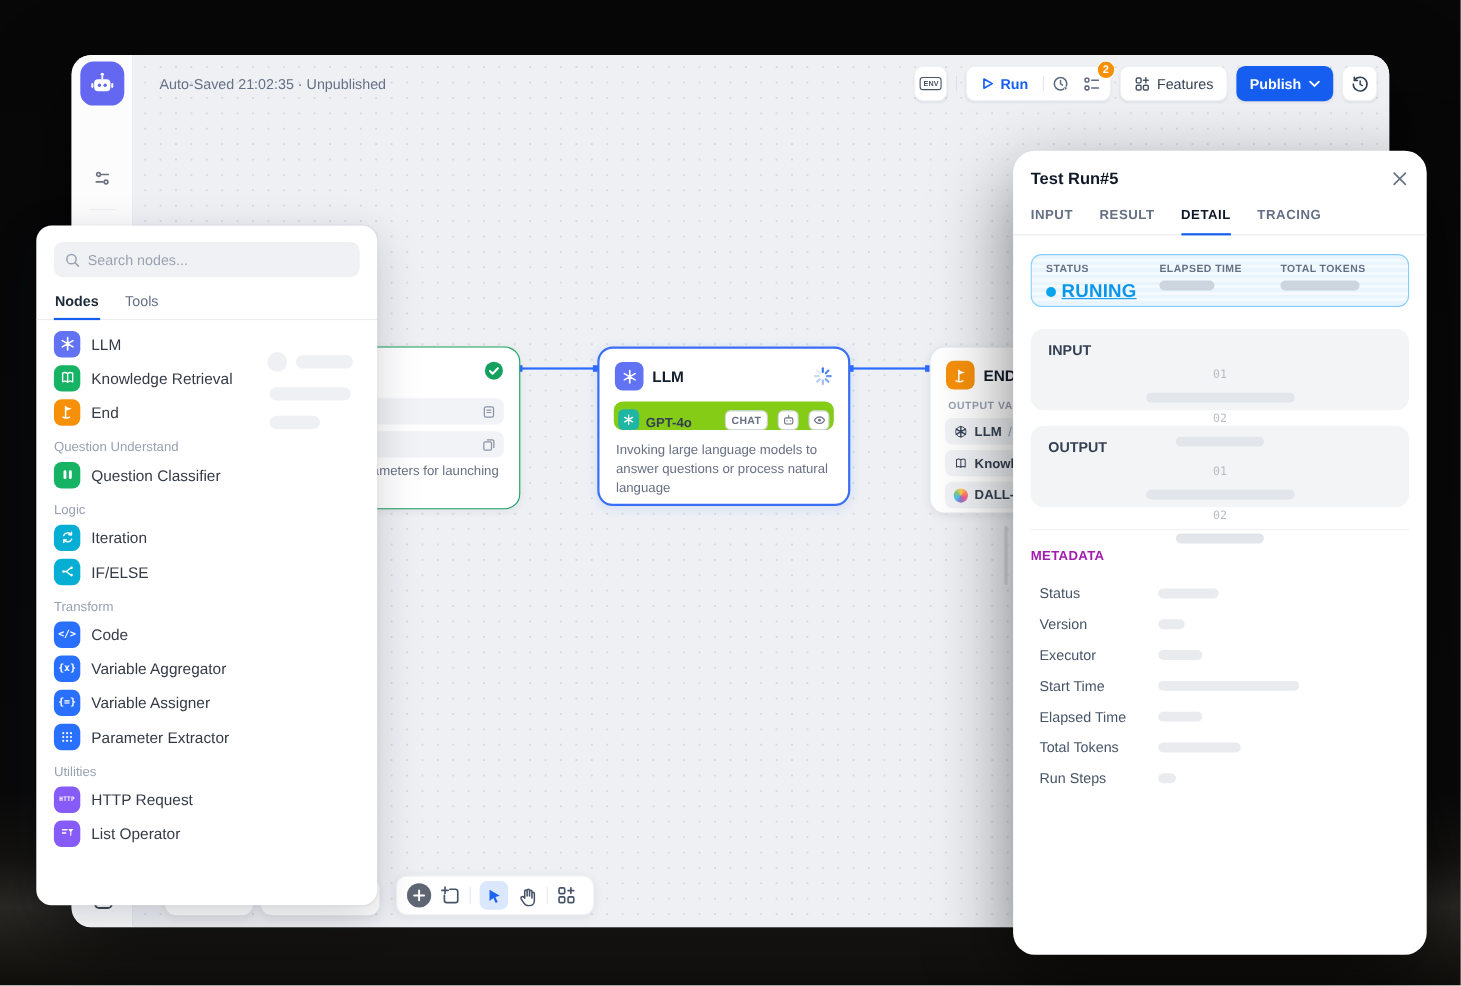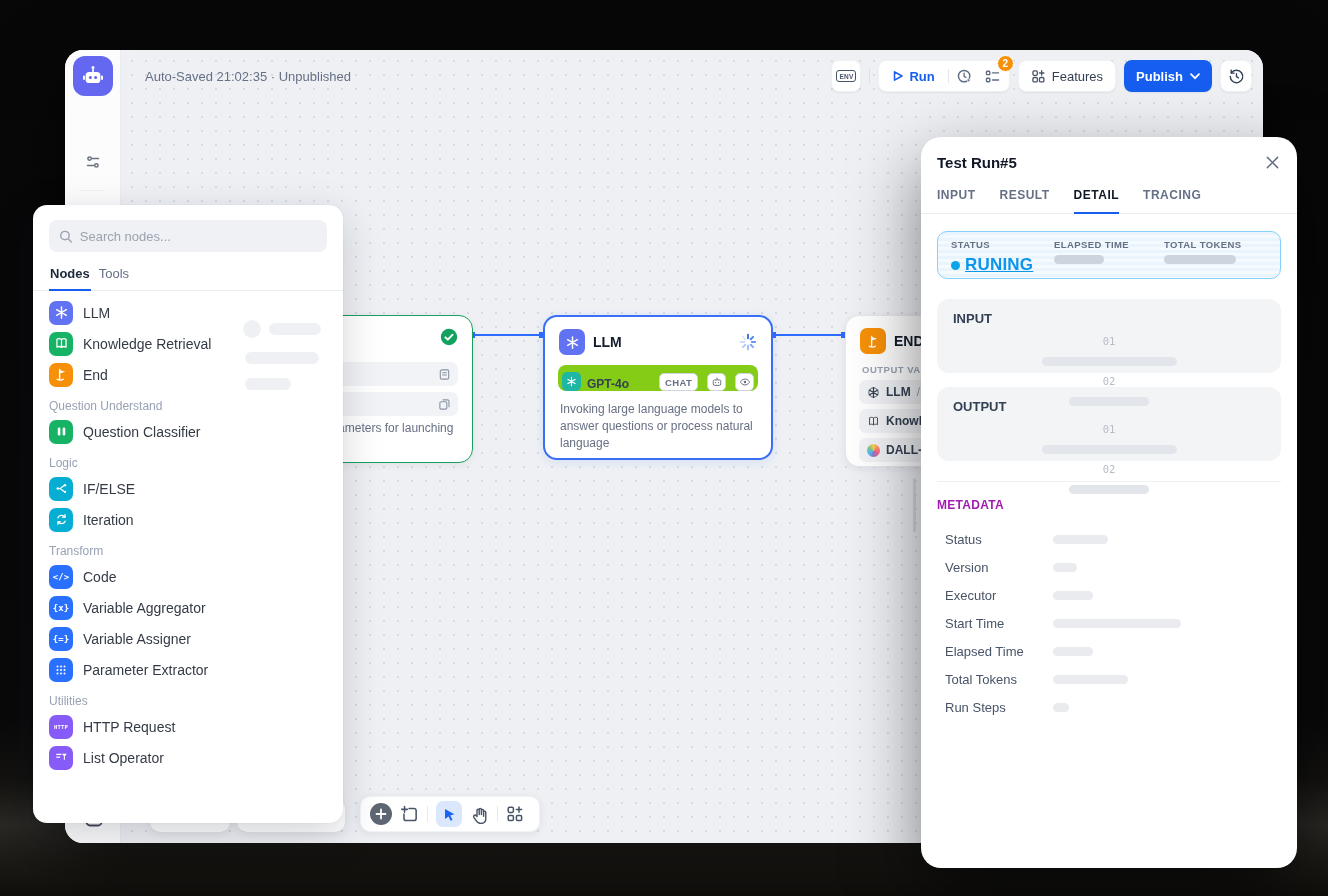--- a/index.html
+++ b/index.html
@@ -104,21 +104,21 @@
 
   
   .node-panel { position:absolute; left:33px; top:205px; width:310px; height:618px; background:#fff;
     border-radius:14px; z-index:40; box-shadow:0 12px 40px rgba(16,24,40,.18), 0 0 2px rgba(16,24,40,.08);
     overflow:hidden; }
   .search-box { margin:15px 16px 11px; height:32px; background:#f0f1f4; border-radius:8px;
     display:flex; align-items:center; gap:7px; padding:0 10px; }
   .search-box input { border:none; outline:none; background:transparent; font-size:13px; color:#354052;
     width:100%; font-family:inherit; }
   .search-box input::placeholder { color:#9aa3b0; }
-  .ptabs { padding:0 16px; border-bottom:1px solid #eaecf0; display:flex; gap:7px;text-align:center; }
+  .ptabs { padding:0 16px; border-bottom:1px solid #eaecf0; display:flex; gap:22px;text-align:center; }
   .ptab { font-size:13px; color:#667085; font-weight:500; padding:3px 1px 8px; }
   .ptab.active { color:#1d2939; font-weight:700; border-bottom:2px solid #155eef; margin-bottom:-1px; }
   .nlist { padding:6px 8px; }
   .nitem { height:31px; display:flex; align-items:center; gap:10px; padding:0 8px; border-radius:8px; }
   .nicon { width:24px; height:24px; border-radius:7px; display:flex; align-items:center; justify-content:center;
     color:#fff; flex:none; }
   .glyph { color:#fff; font-weight:700; font-family:"DejaVu Sans Mono",monospace; }
   .nlabel { font-size:14px; color:#353b46; font-weight:500; }
   .nsec { font-size:12px; color:#98a2b3; margin:9px 8px 3px; }
 
@@ -467,42 +467,42 @@
               <rect x="13.8" y="5.5" width="4.2" height="13" rx="2.1" fill="#fff"></rect>
             </svg>
           </span>
         <span class="nlabel">Question Classifier</span>
       </div>
 
       <div class="nsec">Logic</div>
       <div class="nitem">
         <span class="nicon" style="background:#06aed4">
           <svg width="15" height="15" viewBox="0 0 24 24">
+              <g stroke="#fff" stroke-width="2.1" fill="none" stroke-linecap="round" stroke-linejoin="round">
+          <path d="M6.2 9.3a6.3 6.3 0 0 1 11-1.1"></path>
+                <path d="M17.8 14.7a6.3 6.3 0 0 1-11 1.1"></path>
+          <path d="M17.6 4.4v3.9h-3.9"></path>
+                <path d="M6.4 19.6v-3.9h3.9"></path>
+              </g>
+            </svg>
+          </span>
+        <span class="nlabel">Iteration</span>
+      </div>
+      <div class="nitem">
+        <span class="nicon" style="background:#06aed4">
+          <svg width="15" height="15" viewBox="0 0 24 24">
               <g stroke="#fff" stroke-width="2" stroke-linecap="round">
                 <path d="M7.5 12h2.5M10 12l6-4.7M10 12l6 4.7"></path>
               </g>
           <circle cx="6" cy="12" r="1.9" fill="#fff"></circle>
               <circle cx="17.6" cy="6.7" r="1.9" fill="#fff"></circle>
               <circle cx="17.6" cy="17.3" r="1.9" fill="#fff"></circle>
             </svg>
           </span>
         <span class="nlabel">IF/ELSE</span>
-      </div>
-      <div class="nitem">
-        <span class="nicon" style="background:#06aed4">
-          <svg width="15" height="15" viewBox="0 0 24 24">
-              <g stroke="#fff" stroke-width="2.1" fill="none" stroke-linecap="round" stroke-linejoin="round">
-          <path d="M6.2 9.3a6.3 6.3 0 0 1 11-1.1"></path>
-                <path d="M17.8 14.7a6.3 6.3 0 0 1-11 1.1"></path>
-          <path d="M17.6 4.4v3.9h-3.9"></path>
-                <path d="M6.4 19.6v-3.9h3.9"></path>
-              </g>
-            </svg>
-          </span>
-        <span class="nlabel">Iteration</span>
       </div>
 
       <div class="nsec">Transform</div>
       <div class="nitem">
         <span class="nicon" style="background:#2970ff">
           <span class="glyph" style="font-size:9px;">&lt;/&gt;</span>
           </span>
         <span class="nlabel">Code</span>
       </div>
       <div class="nitem">

